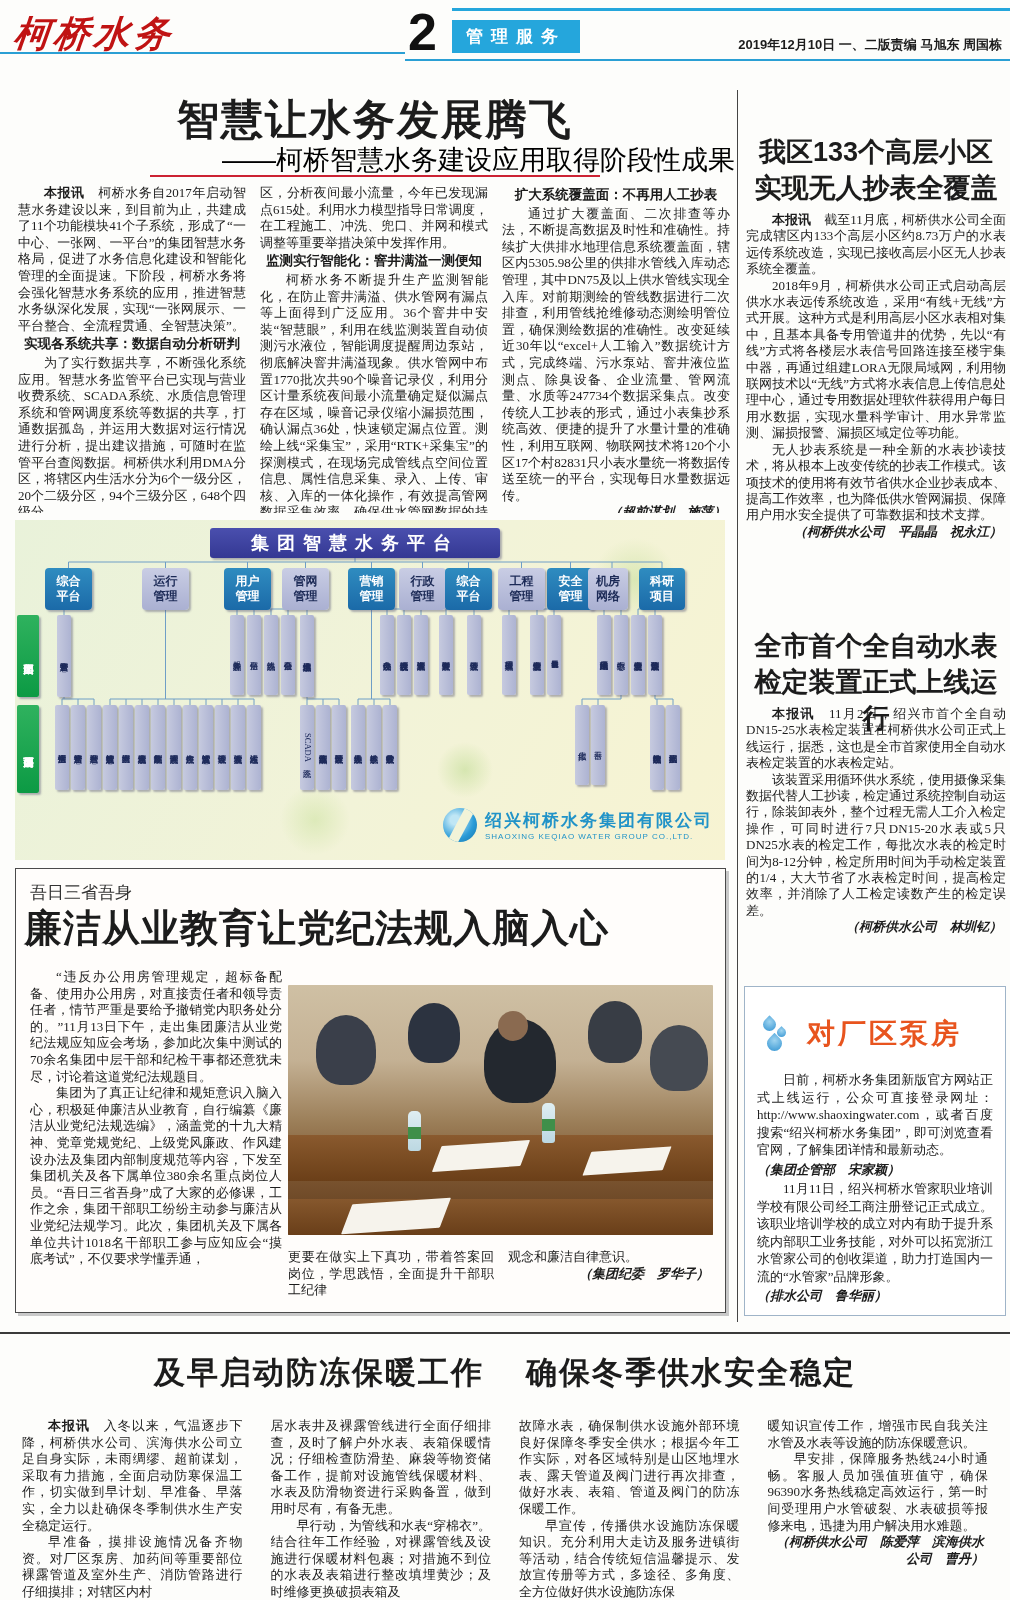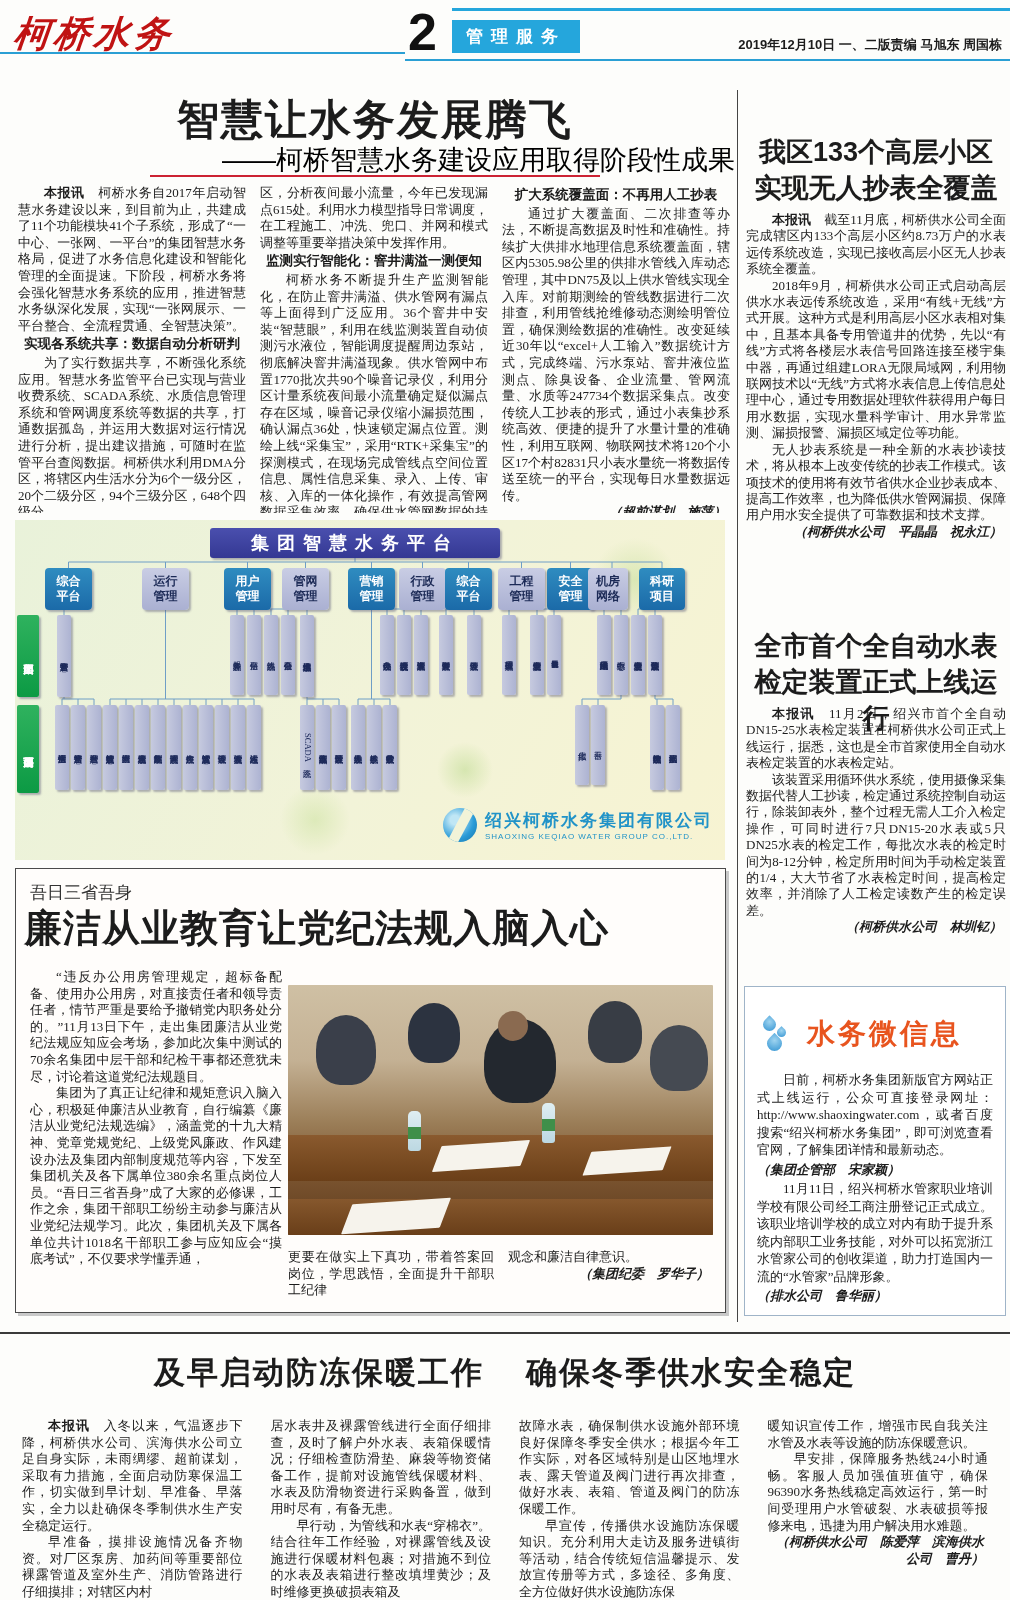--- a/index.html
+++ b/index.html
@@ -340,21 +340,21 @@
   </div>
 </div>
 
 <div class="abs wbox">
   <div class="wtitle">
     <div class="drops">
       <div class="drop" style="left:0;top:2px;width:13px;height:13px;"></div>
       <div class="drop" style="left:14px;top:12px;width:9px;height:9px;"></div>
       <div class="drop" style="left:4px;top:20px;width:15px;height:15px;"></div>
     </div>
-    <div class="t">水务微信息</div>
+    <div class="t">对厂区泵房</div>
   </div>
   <p>日前，柯桥水务集团新版官方网站正式上线运行，公众可直接登录网址：http://www.shaoxingwater.com，或者百度搜索“绍兴柯桥水务集团”，即可浏览查看官网，了解集团详情和最新动态。</p>
   <p class="byline">（集团企管部　宋家颖）</p>
   <p>11月11日，绍兴柯桥水管家职业培训学校有限公司经工商注册登记正式成立。该职业培训学校的成立对内有助于提升系统内部职工业务技能，对外可以拓宽浙江水管家公司的创收渠道，助力打造国内一流的“水管家”品牌形象。</p>
   <p class="byline">（排水公司　鲁华丽）</p>
 </div>
 
 <div class="abs hrule"></div>
 <div class="abs b-head sans">
   <span>及早启动防冻保暖工作</span><span class="gap"></span><span>确保冬季供水安全稳定</span>

